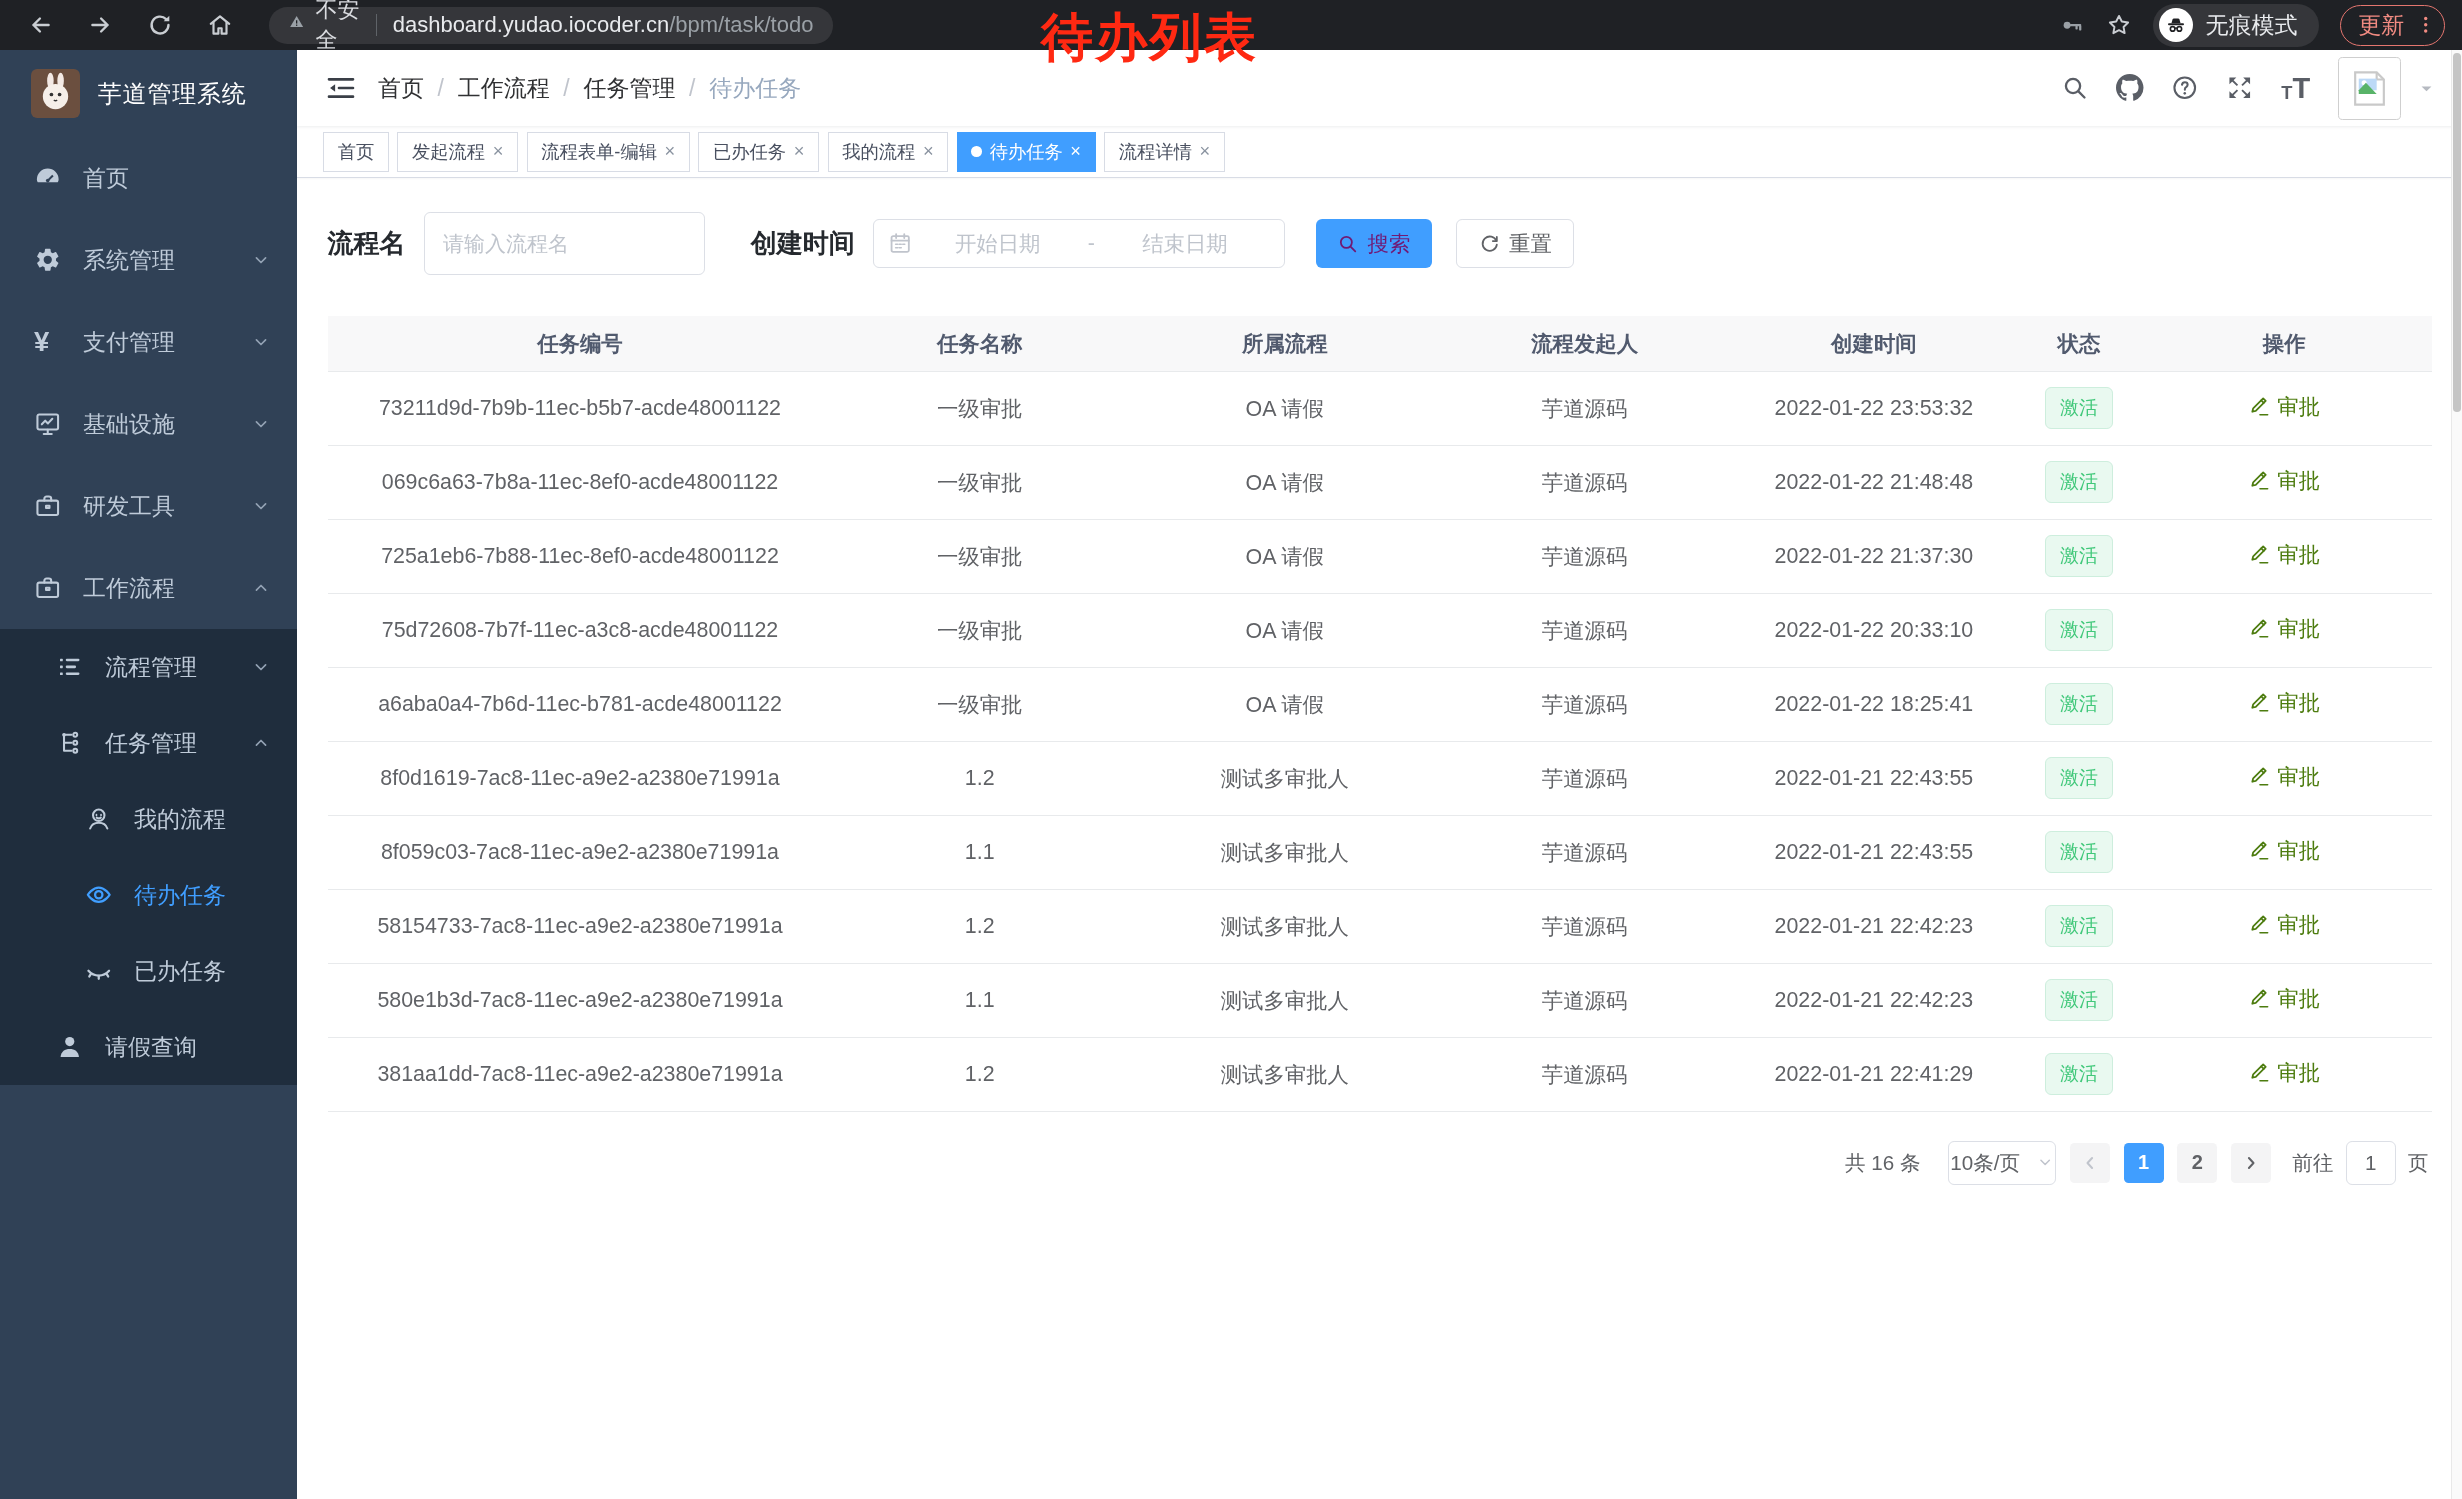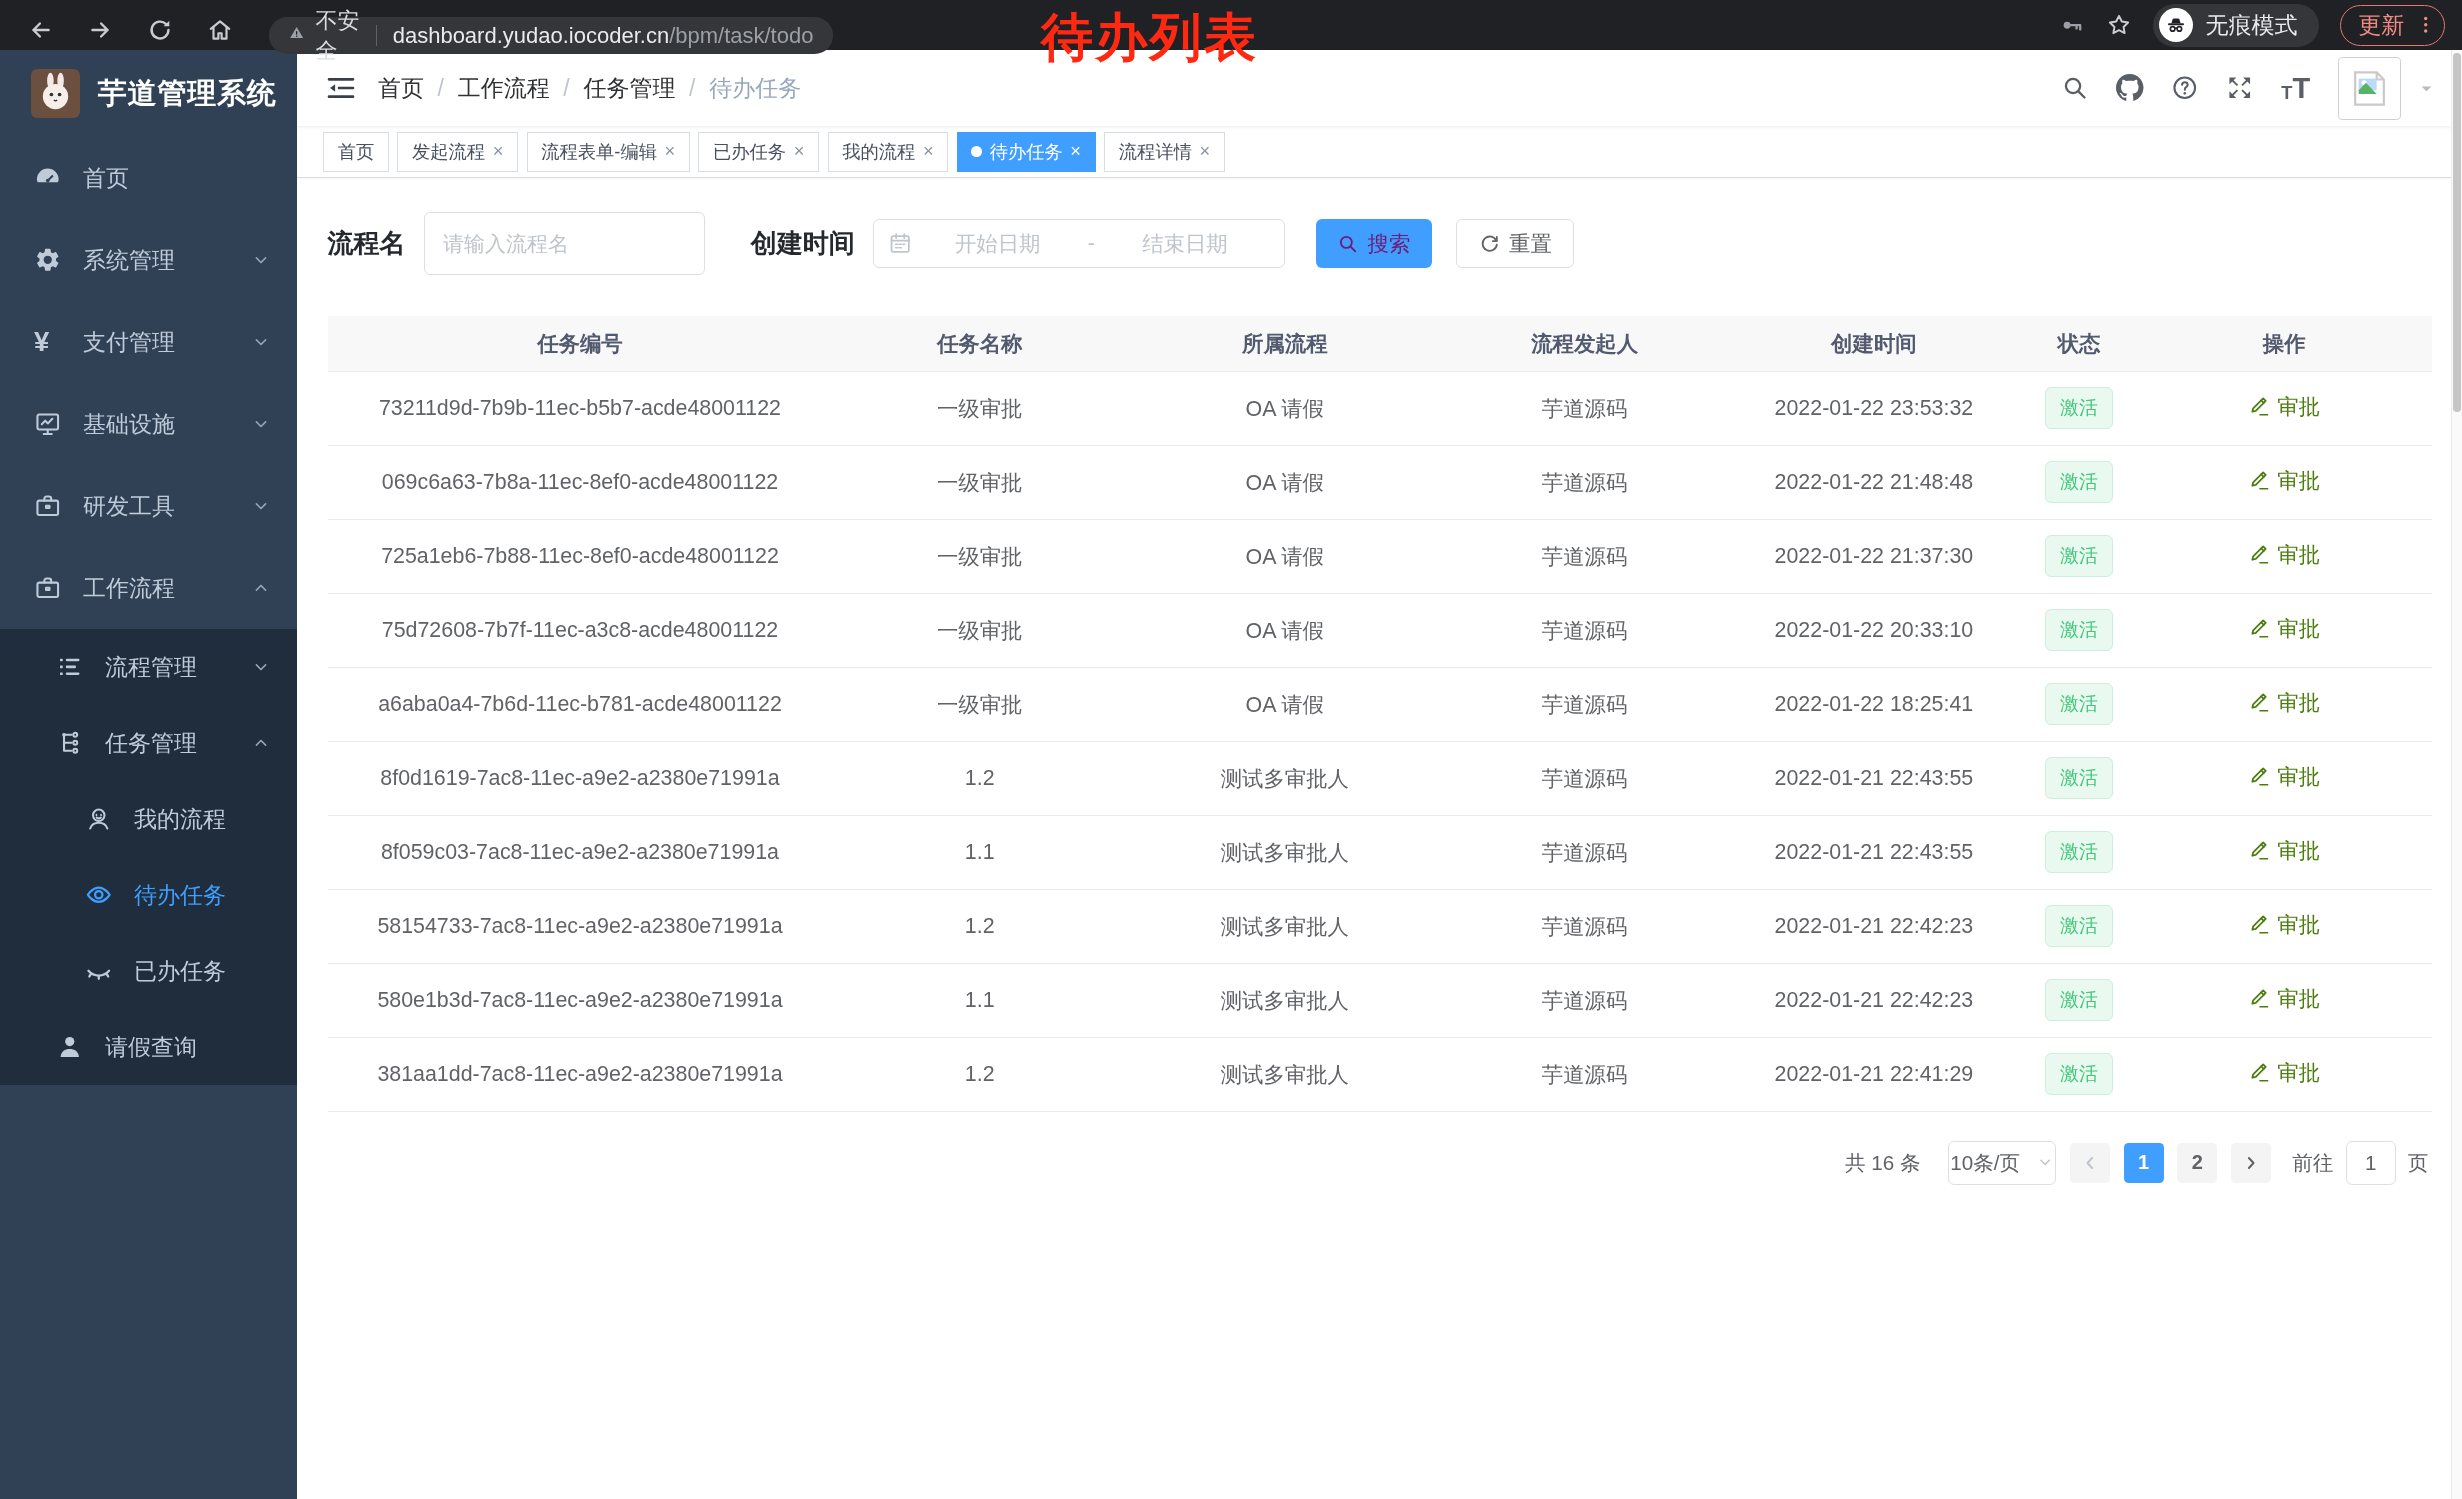--- a/index.html
+++ b/index.html
@@ -2,21 +2,21 @@
 <html style="font-size:12.2px"><head>
 <meta charset="utf-8">
 <style>
   * { margin:0; padding:0; box-sizing:border-box; }
   html,body { width:2462px; height:1500px; overflow:hidden; background:#fff;
     font-family:"Liberation Sans","DejaVu Sans",sans-serif; }
   svg { display:block; }
 
   
   .chrome { position:absolute; top:0; left:0; right:0; height:50px; background:#1f2125;
-    display:flex; padding:17px 17px; z-index:10; }
+    display:flex; align-items:center; padding:17px 17px; z-index:10; }
   .nav-ic { width:26px; height:26px; color:#c9cdd2; margin:0 23px 0 10.7px; flex-shrink:0; }
   .url-pill { height:37px; width:564px; background:#35363a; border-radius:18.3px; display:flex;
     align-items:center; padding:0 20px; margin-left:13.7px; font-size:22px; color:#e8eaed; }
   .warn-ic { width:21.4px; height:21.4px; color:#9aa0a6; }
   .sec-label { color:#dadce0; margin:0 13.7px 0 10.7px; }
   .pill-div { width:1.5px; height:21.4px; background:#5f6368; margin-right:15.3px; }
   .url-host { color:#e8eaed; }
   .url-path { color:#9aa0a6; }
   .chrome-right { margin-left:auto; display:flex; align-items:center; gap:21.4px; }
   .key-ic { width:24.4px; height:24.4px; color:#9aa0a6; }
@@ -33,21 +33,21 @@
 
   
   .annotation { position:absolute; left:1041px; top:3.1px; z-index:99; font-size:52px; font-weight:700;
     color:#ff2912; letter-spacing:2.3px; }
 
   
   .app { position:absolute; top:50px; left:0; right:0; bottom:0; display:flex; }
   .sidebar { width:297px; flex-shrink:0; background:#304156; color:#bfcbd9; overflow:hidden; }
   .logo-row { height:87px; display:flex; align-items:center; padding-left:30.5px; gap:18.3px; }
   .logo-img { width:49px; height:49px; border-radius:4.6px; overflow:hidden; flex-shrink:0; }
-  .logo-title { color:#fff; font-size:29px; font-weight:700; letter-spacing:0.8px; }
+  .logo-title { color:#fff; font-size:24px; font-weight:400; letter-spacing:0.8px; }
   .s-item { display:flex; align-items:center; font-size:23px; color:#bfcbd9; padding-right:26px; cursor:pointer; }
   .s-item.lvl1 { height:82px; padding-left:34px; }
   .s-item.lvl2 { height:76px; padding-left:56px; }
   .s-item.lvl3 { height:76px; padding-left:85px; }
   .s-item.dark { background:#1f2d3d; }
   .s-item.active { color:#409eff; }
   .s-item .ic { width:27.5px; height:27.5px; margin-right:21.4px; flex-shrink:0; }
   .s-item .chev { width:20px; height:20px; margin-left:auto; color:#93a2b4; }
   .yen { font-size:27.5px; font-weight:700; line-height:27.5px; }
 

